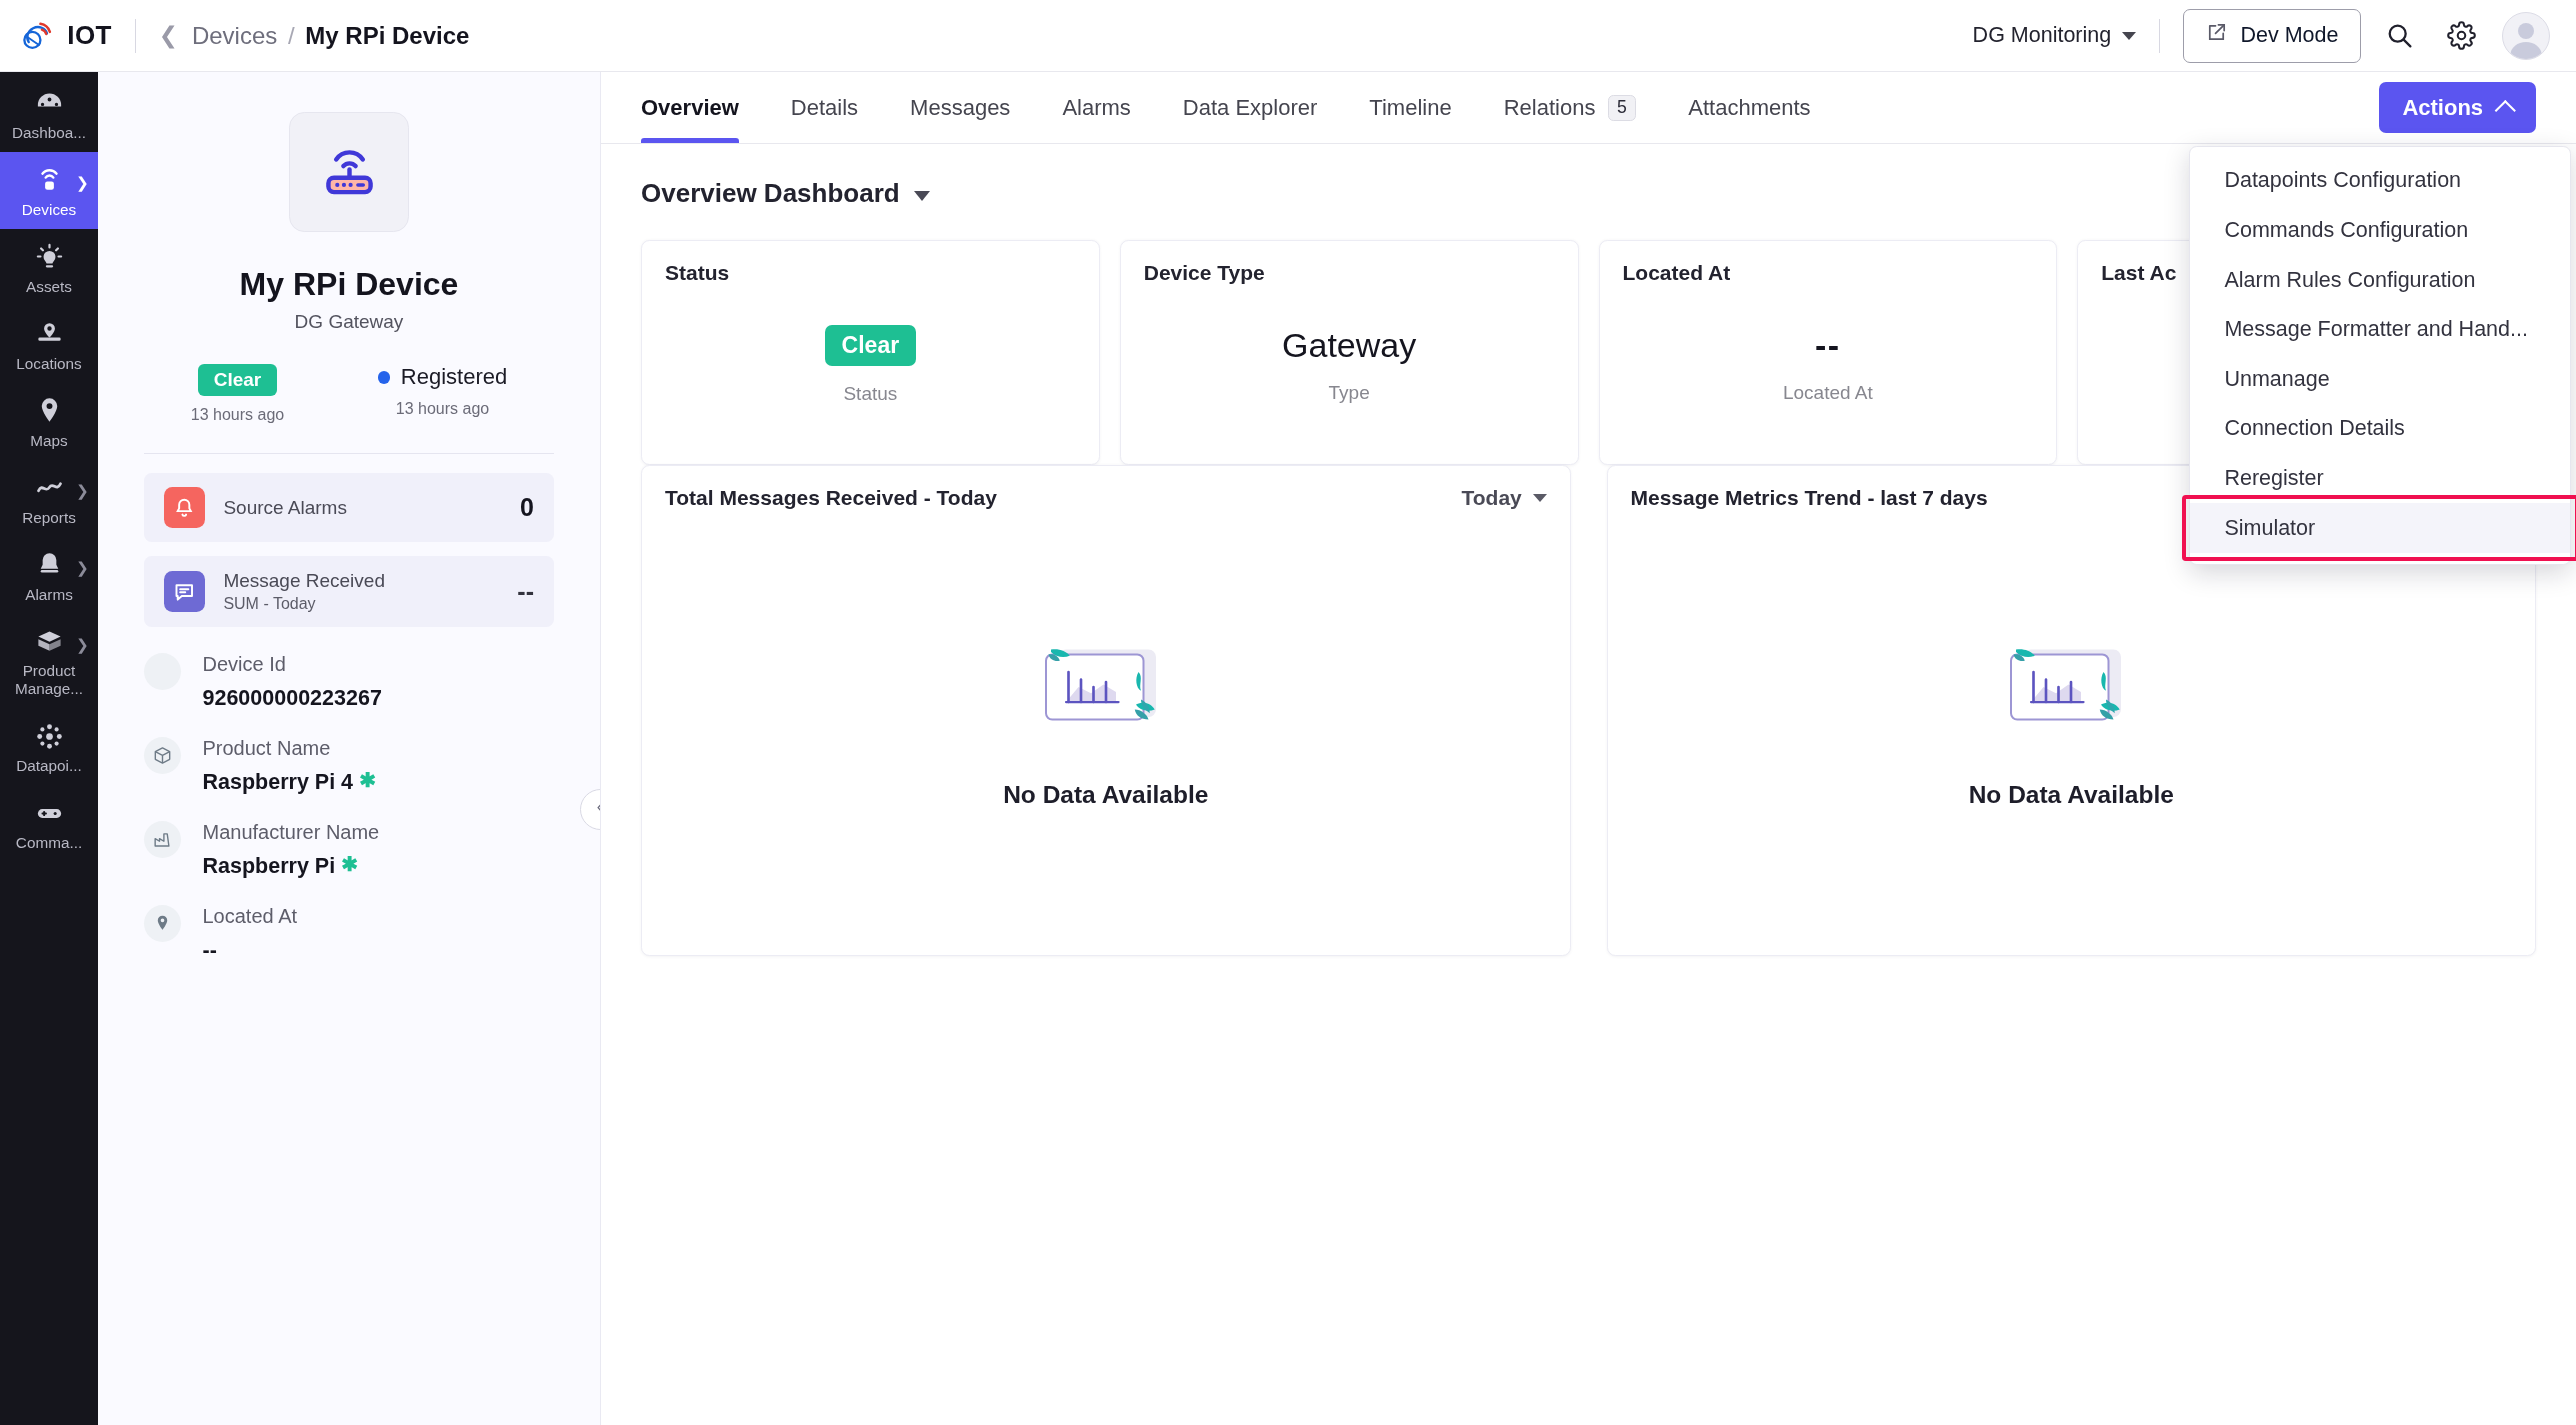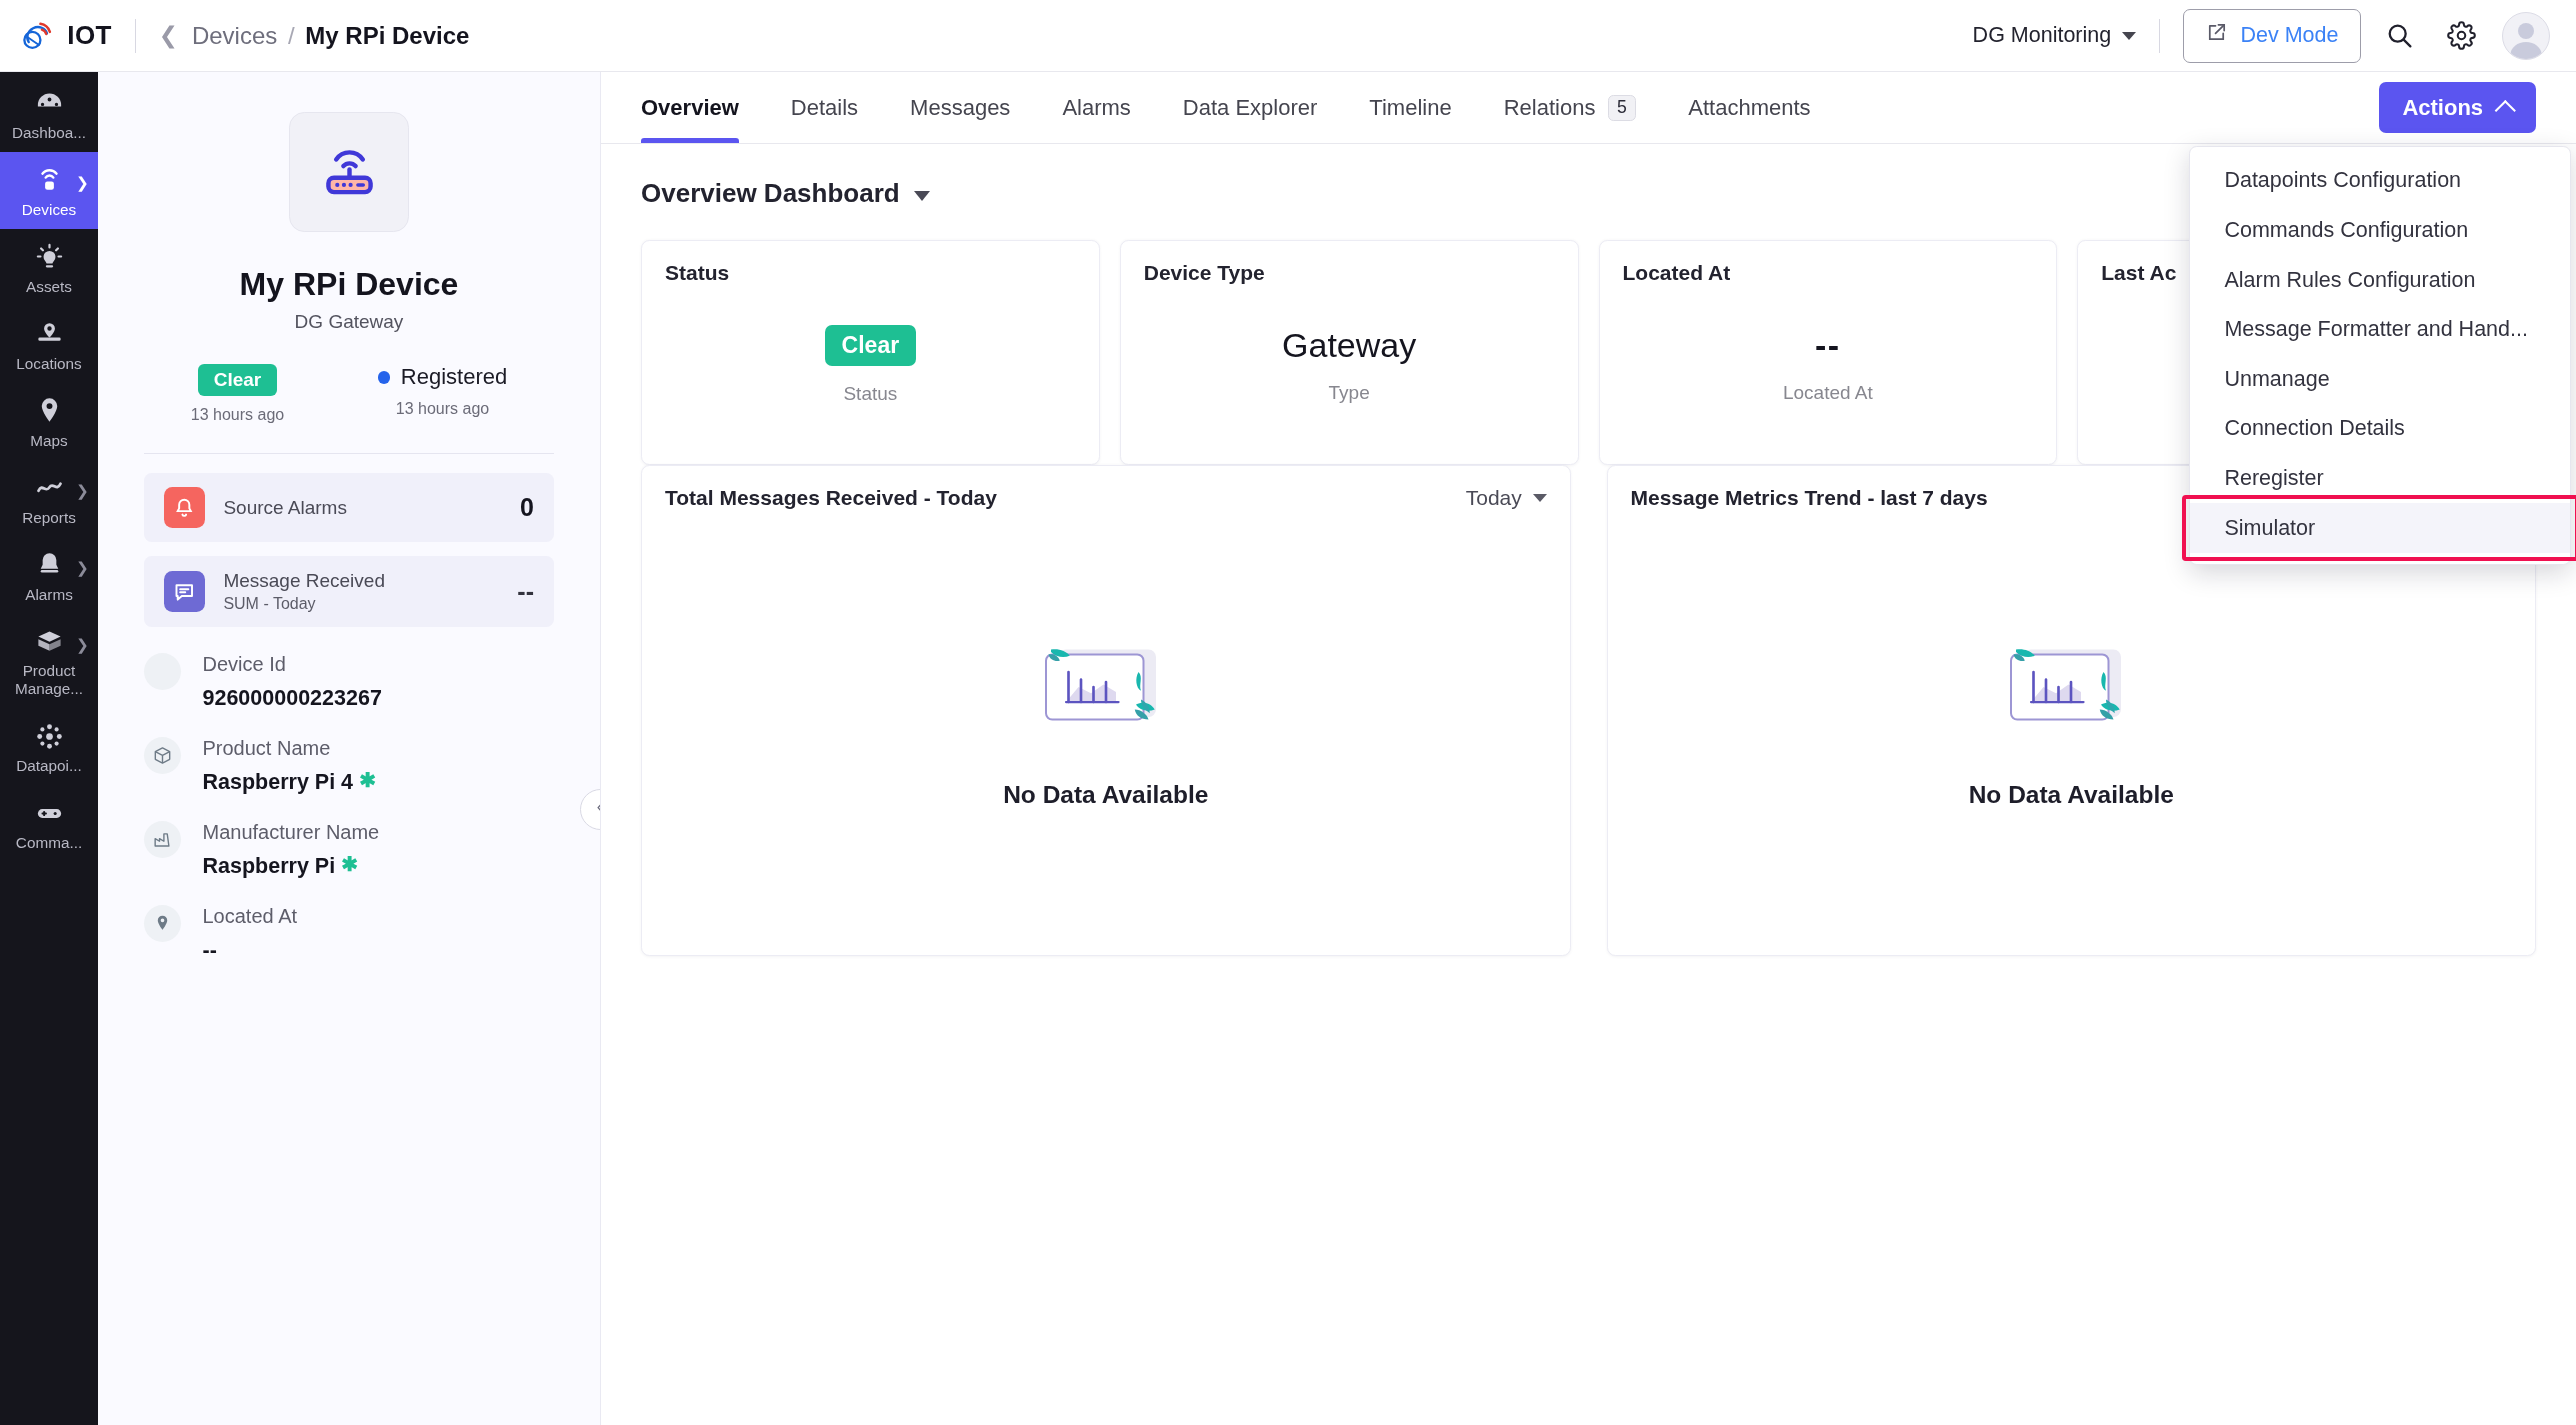--- a/index.html
+++ b/index.html
@@ -44,21 +44,21 @@
   }
   .caret-down {
     width: 0; height: 0;
     border-left: 7px solid transparent; border-right: 7px solid transparent;
     border-top: 8.4px solid #45454f;
   }
   .devmode-btn {
     display: flex; align-items: center; gap: 12.3px;
     border: 1.2px solid #9d9daa; border-radius: 7px;
     padding: 11.5px 21.5px; cursor: pointer;
-    font-size: 21.5px; color: #3b82f6; background: #fff;
+    font-size: 21.5px; color: #0f172a; background: #fff;
   }
   .icon-btn {
     width: 48px; height: 48px; display: flex; align-items: center;
     justify-content: center; cursor: pointer; margin-left: 14px;
   }
   .avatar {
     width: 48px; height: 48px; border-radius: 50%;
     background: #f1f1f6; border: 0.8px solid #dcdce6;
     margin-left: 17px; overflow: hidden; position: relative; cursor: pointer;
   }
@@ -262,21 +262,21 @@
   .chart-card {
     flex: 1 1 0; min-width: 0; height: 491px;
     background: #fff; border: 0.8px solid #ececf4; border-radius: 8.4px;
     box-shadow: 0 0.8px 3.1px rgba(20,20,50,.05);
     padding: 20px 23px; display: flex; flex-direction: column;
   }
   .chart-head { display: flex; align-items: center; }
   .chart-title { font-size: 21px; font-weight: 700; color: #23232f; }
   .chart-range {
     margin-left: auto; display: flex; align-items: center; gap: 10.7px;
-    font-size: 21px; color: #4a4a56; cursor: pointer;
+    font-size: 21px; color: #4a4a56; cursor: pointer; font-weight: bold;
   }
   .mini-caret {
     width: 0; height: 0; border-left: 7px solid transparent;
     border-right: 7px solid transparent; border-top: 8.4px solid #5a5a66;
   }
   .chart-empty {
     flex: 1 1 auto; display: flex; flex-direction: column;
     align-items: center; justify-content: center; gap: 41px;
   }
   .empty-txt { font-size: 24.5px; font-weight: 700; color: #1e1e2a; }

